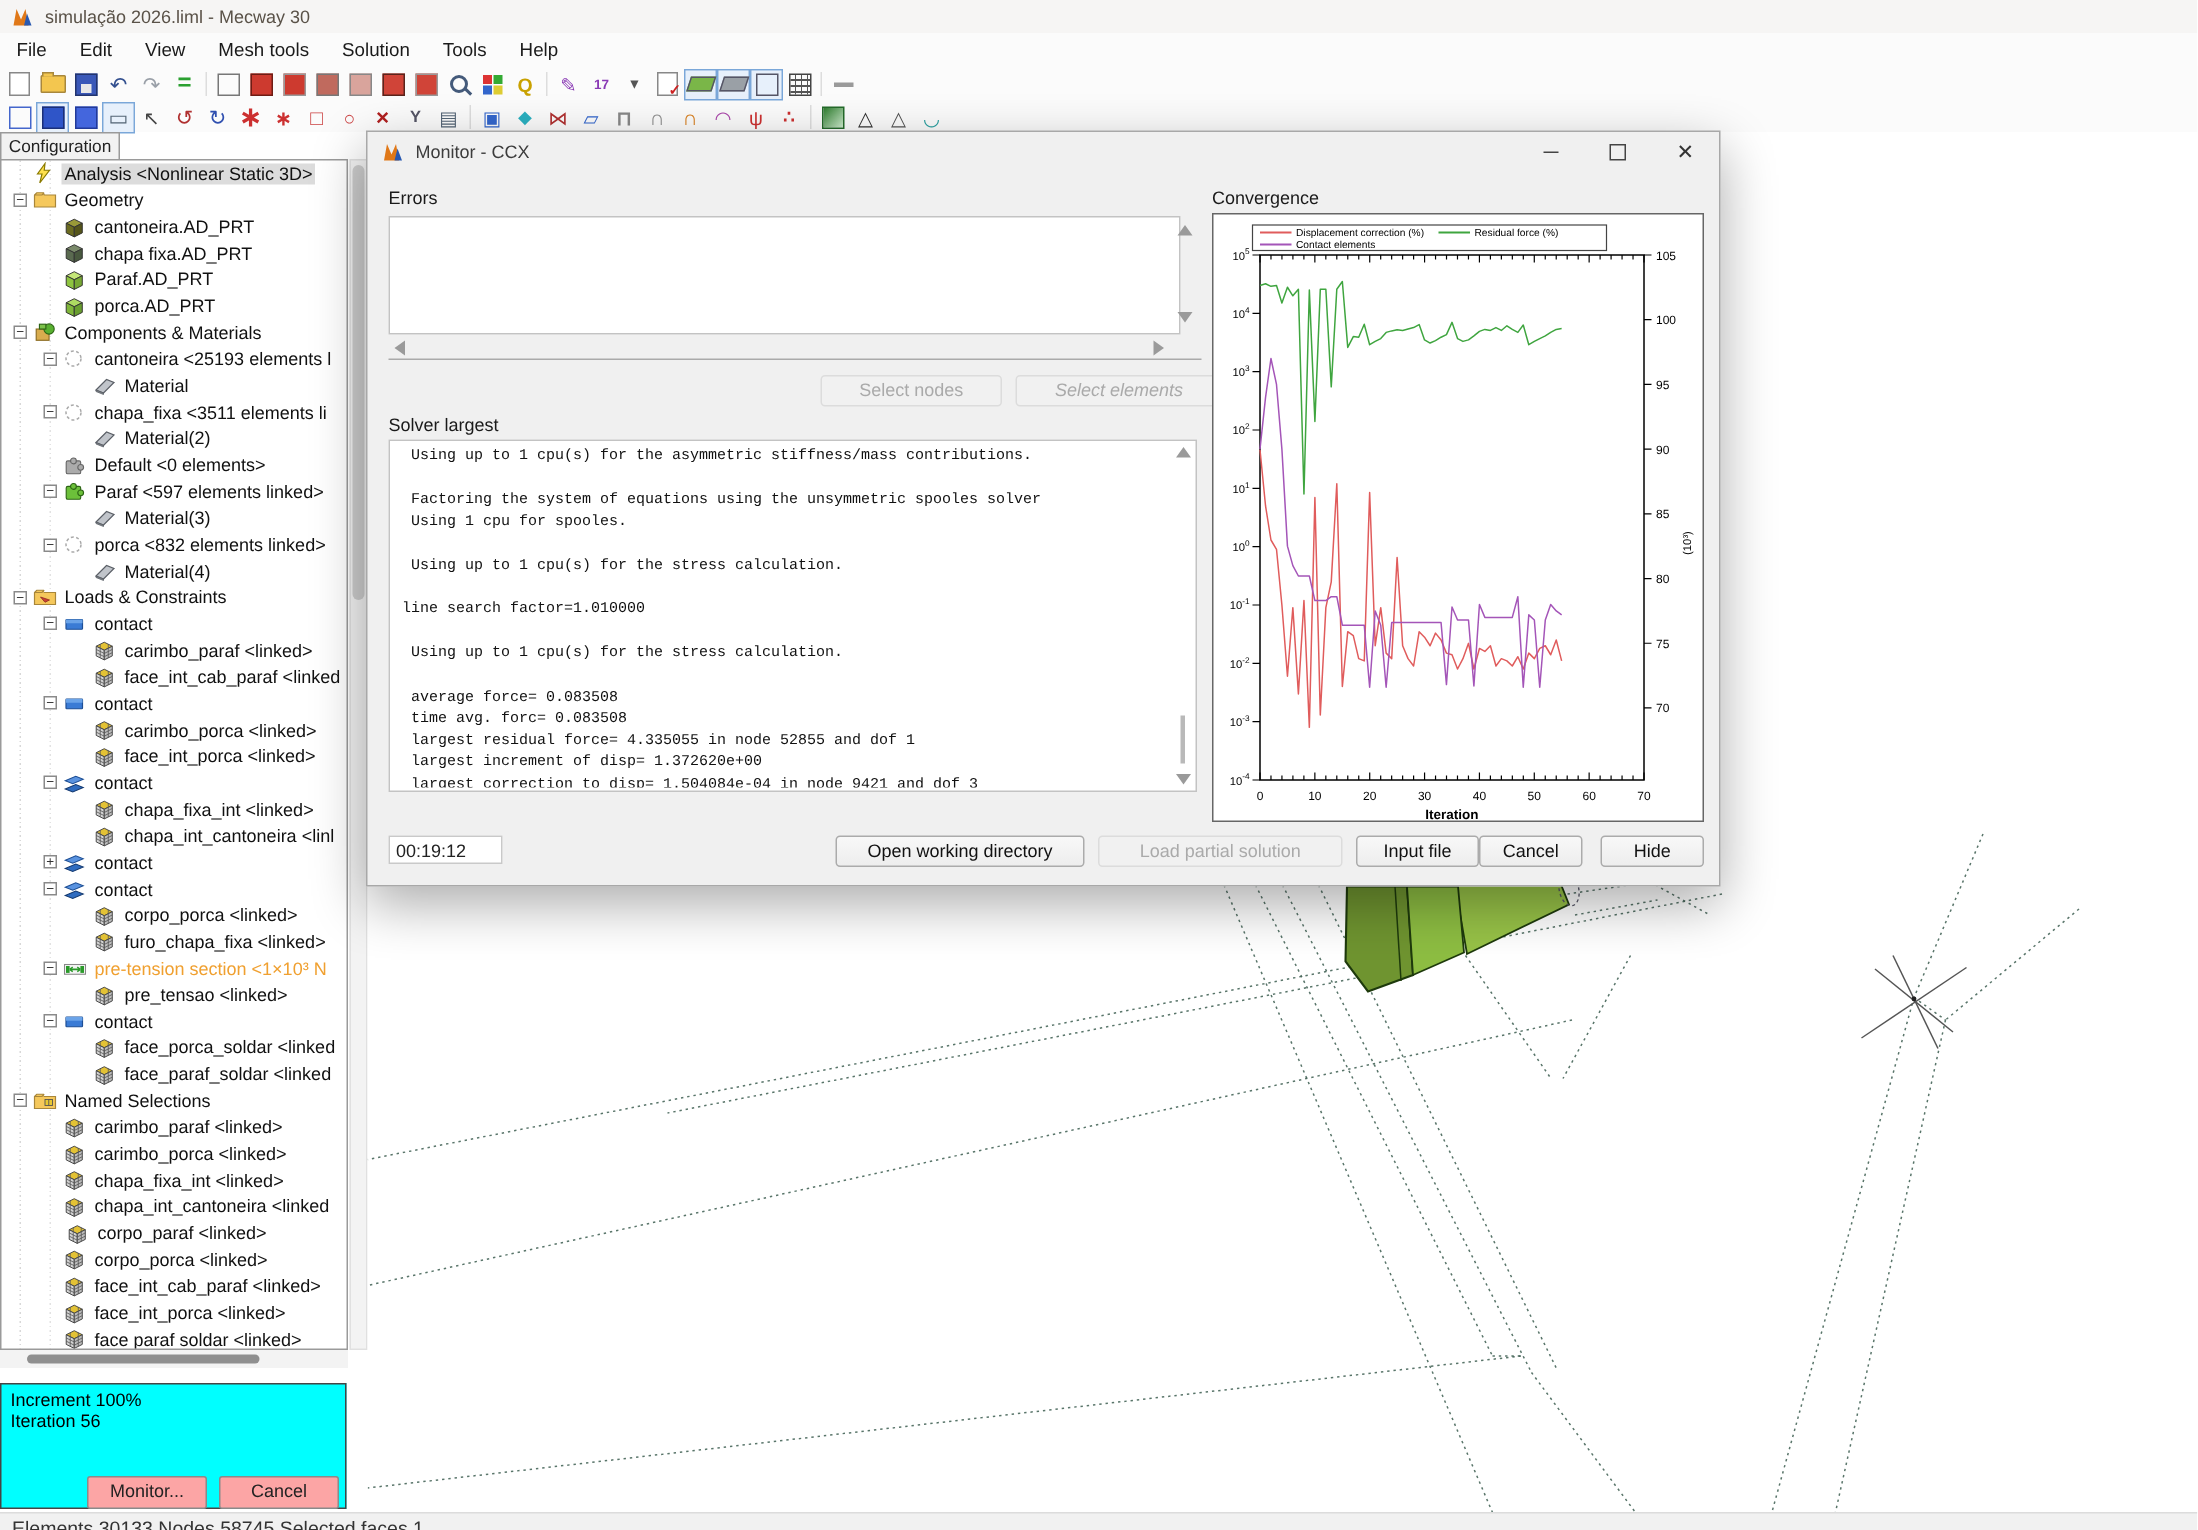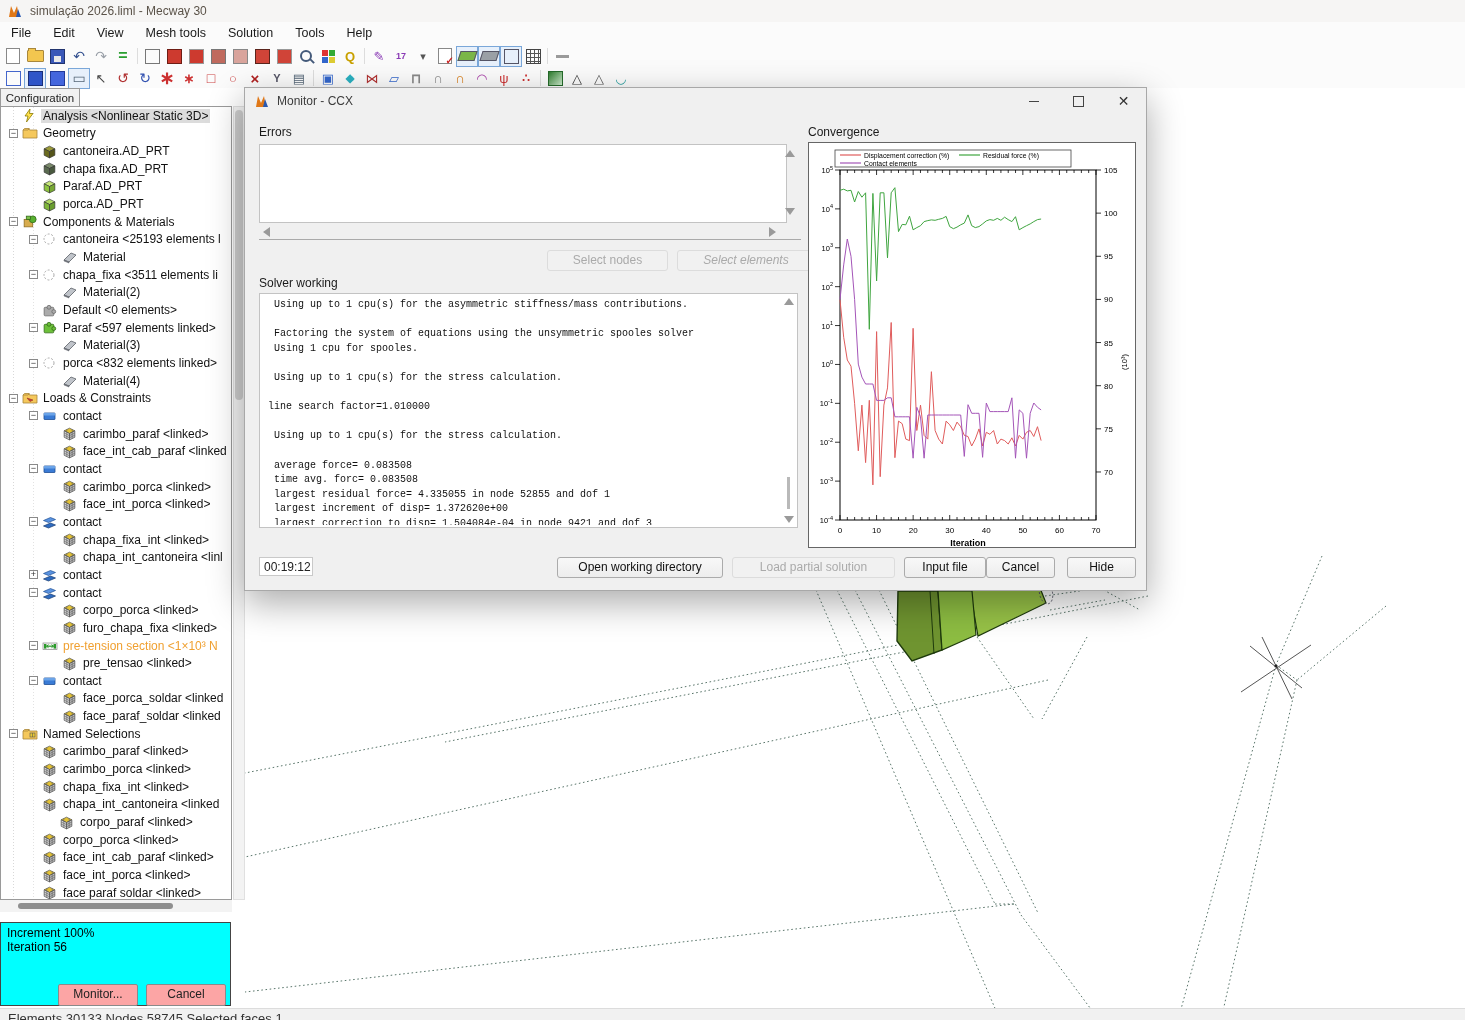--- a/index.html
+++ b/index.html
@@ -64,21 +64,21 @@
   .wbtn{width:45px;height:26px;display:flex;align-items:center;justify-content:center;color:#444;}
   .lbl{position:absolute;font-size:12px;color:#1a1a1a;}
   .panelbox{position:absolute;background:#fff;border:1px solid #c3c3c3;box-sizing:border-box;}
   .arr{position:absolute;width:0;height:0;}
   .arr.up{border-left:5px solid transparent;border-right:5px solid transparent;border-bottom:7px solid #9a9a9a;}
   .arr.down{border-left:5px solid transparent;border-right:5px solid transparent;border-top:7px solid #9a9a9a;}
   .arr.left{border-top:5px solid transparent;border-bottom:5px solid transparent;border-right:7px solid #9a9a9a;}
   .arr.right{border-top:5px solid transparent;border-bottom:5px solid transparent;border-left:7px solid #9a9a9a;}
   .dbtn{position:absolute;height:21px;background:linear-gradient(#f8f8f8,#ededed);border:1px solid #ababab;border-radius:3px;font-size:12px;color:#111;text-align:center;line-height:19px;box-sizing:border-box;}
   .dbtn.disabled{background:#f1f1f1;border-color:#dcdcdc;color:#aaa;}
-  #timer{position:absolute;left:14px;top:469px;width:54px;height:19px;background:#fff;border:1px solid #c9c9c9;font-size:12px;line-height:18px;padding-left:4px;box-sizing:border-box;}
+  #timer{position:absolute;left:14px;top:469px;width:76px;height:19px;background:#fff;border:1px solid #c9c9c9;font-size:12px;line-height:18px;padding-left:4px;box-sizing:border-box;}
   #solvertext{position:absolute;left:8px;top:4px;right:18px;bottom:2px;font-family:Liberation Mono, monospace;font-size:10px;line-height:14.6px;white-space:pre;color:#111;overflow:hidden;}
   #chartbox{position:absolute;left:563px;top:54px;width:328px;height:406px;background:#fff;border:1px solid #666;box-sizing:border-box;}
   .hr{position:absolute;height:1px;background:#aaa;}
   .sbthumb{position:absolute;background:#b9b9b9;}
 </style>
 </head>
 <body>
 
 <div id="app">
 
@@ -655,21 +655,21 @@
         <span class="tico">
           <svg width="15" height="15" viewBox="0 0 14 14">
             <polygon points="2,4.5 7,2 12,4.5 7,7" fill="#e3c235" stroke="#444" stroke-width="0.6"></polygon>
             <polygon points="2,4.5 7,7 7,13 2,10.5" fill="#d3d3d3" stroke="#444" stroke-width="0.6"></polygon>
             <polygon points="12,4.5 7,7 7,13 12,10.5" fill="#bdbdbd" stroke="#444" stroke-width="0.6"></polygon>
             <path d="M2 6.5 L7 9 L12 6.5 M2 8.5 L7 11 L12 8.5 M4.5 3.2 L4.5 11.7 M9.5 3.2 L9.5 11.7" stroke="#555" stroke-width="0.5" fill="none"></path>
           </svg>
         </span>
         <span class="tlabel">chapa_int_cantoneira &lt;linked</span>
       </div>
-      <div class="trow" style="padding-left: 45px;">
+      <div class="trow" style="padding-left: 30px;">
         <div class="tspacer"></div>
         <span class="tico">
           <svg width="15" height="15" viewBox="0 0 14 14">
             <polygon points="2,4.5 7,2 12,4.5 7,7" fill="#e3c235" stroke="#444" stroke-width="0.6"></polygon>
             <polygon points="2,4.5 7,7 7,13 2,10.5" fill="#d3d3d3" stroke="#444" stroke-width="0.6"></polygon>
             <polygon points="12,4.5 7,7 7,13 12,10.5" fill="#bdbdbd" stroke="#444" stroke-width="0.6"></polygon>
             <path d="M2 6.5 L7 9 L12 6.5 M2 8.5 L7 11 L12 8.5 M4.5 3.2 L4.5 11.7 M9.5 3.2 L9.5 11.7" stroke="#555" stroke-width="0.5" fill="none"></path>
           </svg>
         </span>
         <span class="tlabel">corpo_paraf &lt;linked&gt;</span>
@@ -795,21 +795,21 @@
     <div class="panelbox" style="left:14px;top:56px;width:528px;height:79px;"></div>
     <div class="arr up" style="left:540px;top:62px;"></div>
     <div class="arr down" style="left:540px;top:120px;"></div>
     <div class="arr left" style="left:18px;top:139px;"></div>
     <div class="arr right" style="left:524px;top:139px;"></div>
     <div class="hr" style="left:14px;top:151px;width:542px;"></div>
 
     <div class="dbtn disabled" style="left:302px;top:162px;width:121px;">Select nodes</div>
     <div class="dbtn disabled" style="left:432px;top:162px;width:138px;font-style:italic;">Select elements</div>
 
-    <div class="lbl" style="left:14px;top:188px;">Solver working</div>
+    <div class="lbl" style="left:14px;top:188px;">Solver largest</div>
     <div class="panelbox" style="left:14px;top:205px;width:539px;height:235px;">
       <div id="solvertext"> Using up to 1 cpu(s) for the asymmetric stiffness/mass contributions.
 
  Factoring the system of equations using the unsymmetric spooles solver
  Using 1 cpu for spooles.
 
  Using up to 1 cpu(s) for the stress calculation.
 
 line search factor=1.010000
 

